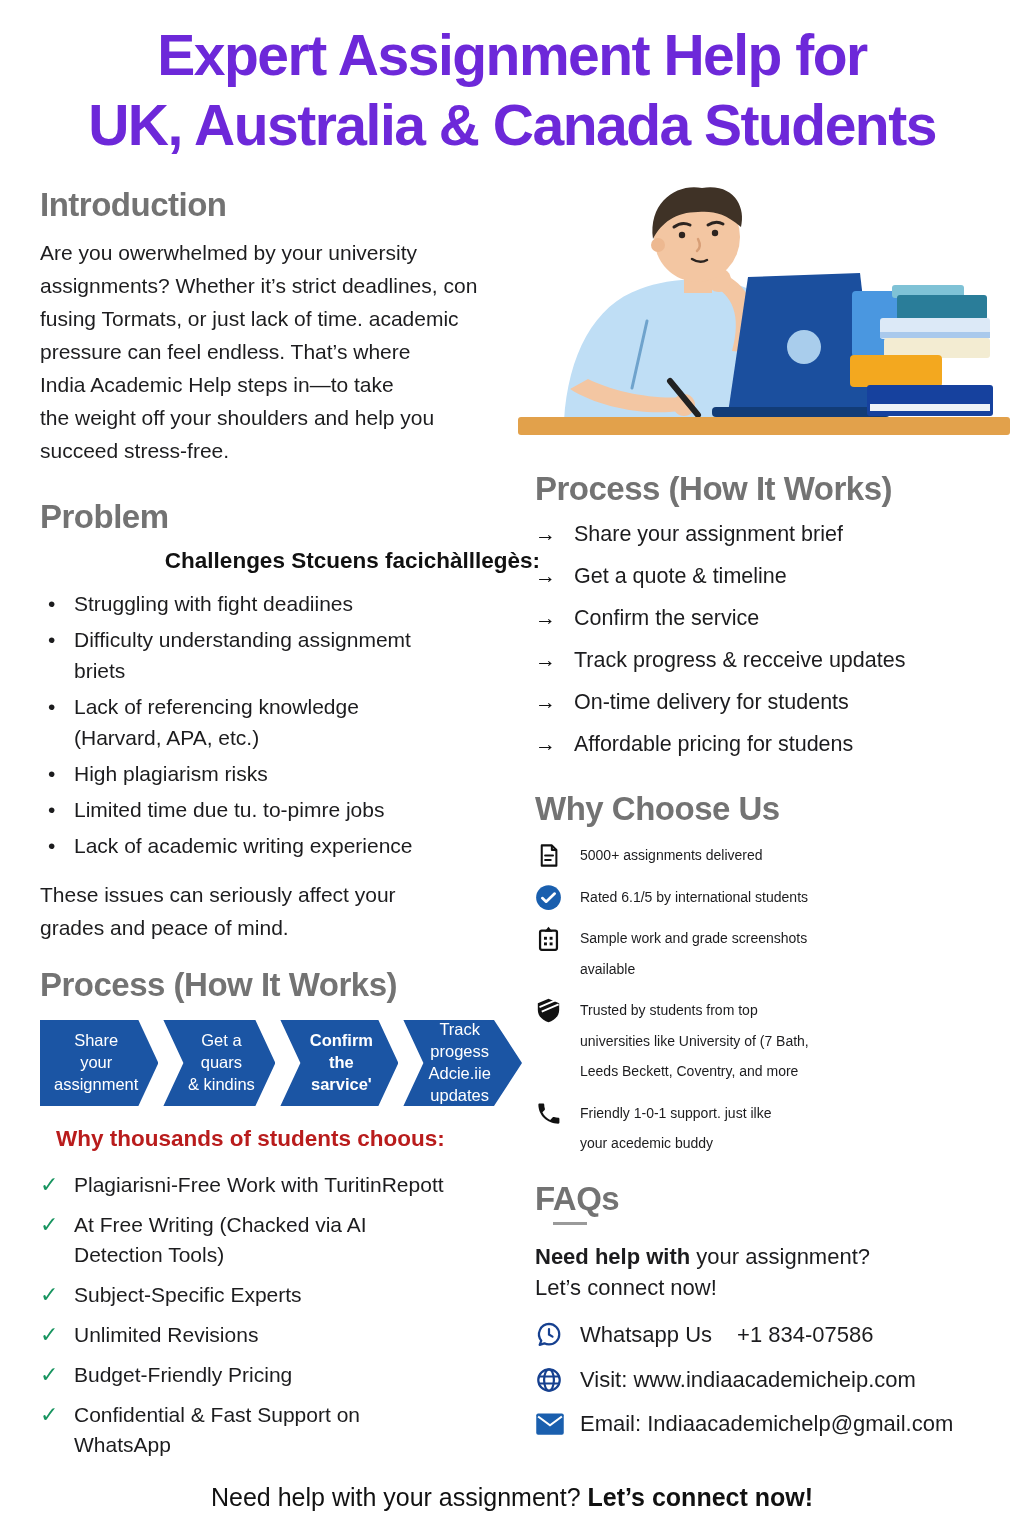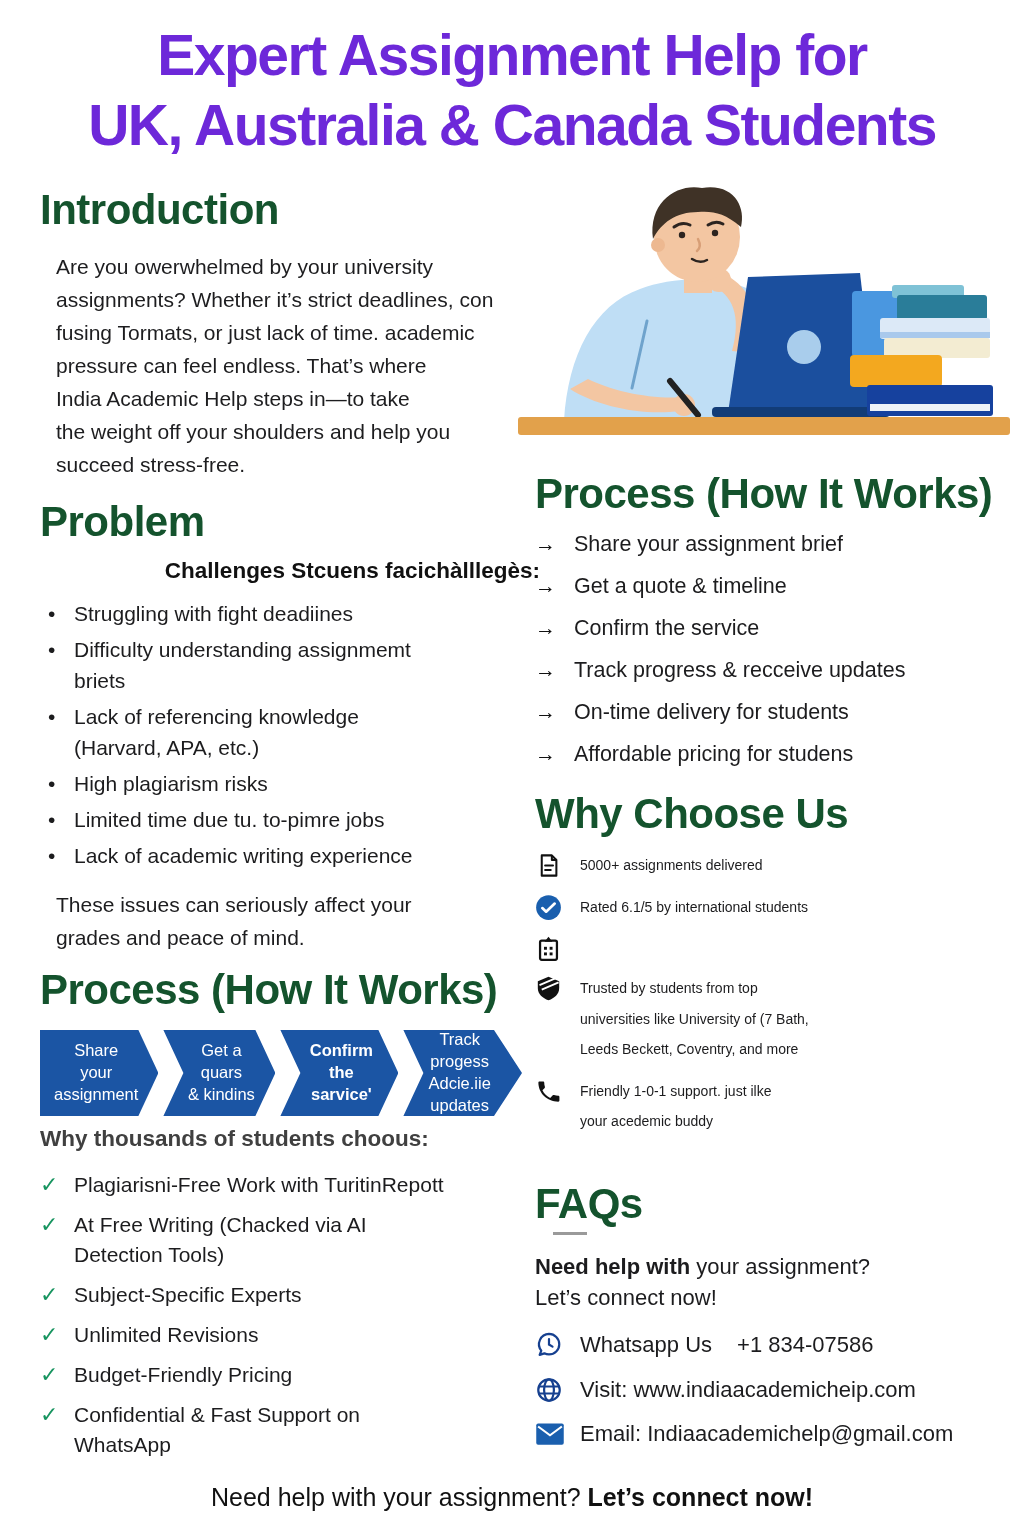--- a/index.html
+++ b/index.html
@@ -17,27 +17,27 @@
   .main-title{
     position:absolute;top:20px;left:0;right:0;
     text-align:center;
     font-size:57px;font-weight:700;line-height:1.23;
     letter-spacing:-1.5px;
     color:#6d28d9;
   }
 
   
   .h2{
-    font-size:42px;font-weight:700;color:#14532d;
+    font-size:33px;font-weight:700;color:#737373;
     margin:0 0 12px 0;letter-spacing:-0.5px;
   }
 
   
   .intro{position:absolute;left:40px;top:186px;width:500px;}
-  .body-text{font-size:21px;line-height:33px;color:#1d1d1f;margin:16px;}
+  .body-text{font-size:21px;line-height:33px;color:#1d1d1f;margin:0;}
 
   
   .illustration{position:absolute;left:512px;top:183px;width:505px;height:262px;}
 
   
   .problem{position:absolute;left:40px;top:498px;width:500px;}
   .sub-h{font-size:22.5px;font-weight:700;color:#111;margin:2px 0 14px 0;text-align:right;}
   .bullet-list{margin:0;padding:0;list-style:none;}
   .bullet-item{display:flex;gap:16px;font-size:21px;line-height:31px;margin-bottom:5px;}
   .bullet-dot{flex:0 0 10px;padding-left:8px;}
@@ -52,21 +52,21 @@
     text-align:center;font-size:16.5px;line-height:1.32;
     padding:4px 20px 4px 14px;box-sizing:border-box;
   }
   .chev-1{flex:0 0 112px;clip-path:polygon(0 0,calc(100% - 20px) 0,100% 50%,calc(100% - 20px) 100%,0 100%);}
   .chev-2{flex:0 0 112px;clip-path:polygon(0 0,calc(100% - 20px) 0,100% 50%,calc(100% - 20px) 100%,0 100%,20px 50%);padding-left:24px;}
   .chev-3{flex:0 0 118px;clip-path:polygon(0 0,calc(100% - 20px) 0,100% 50%,calc(100% - 20px) 100%,0 100%,20px 50%);padding-left:24px;font-weight:bold;}
   .chev-4{flex:1 1 auto;clip-path:polygon(0 0,calc(100% - 28px) 0,100% 50%,calc(100% - 28px) 100%,0 100%,20px 50%);padding-left:24px;padding-right:30px;}
 
   
   .why-thousands{position:absolute;left:40px;top:1126px;width:500px;}
-  .wt-heading{font-size:22.5px;font-weight:700;color:#404040;margin:0 0 18px 0;}
+  .wt-heading{font-size:22.5px;font-weight:700;color:#b91c1c;margin:0 0 18px 16px;}
   .check-item{display:flex;gap:14px;font-size:21px;line-height:30px;margin-bottom:10px;}
   .check-mark{color:#17945f;font-size:22px;flex:0 0 20px;}
 
   
   .process-right{position:absolute;left:535px;top:470px;width:482px;}
   .arrow-item{display:flex;gap:17px;font-size:21.5px;line-height:27px;margin-bottom:14px;align-items:baseline;}
   .arrow-glyph{flex:0 0 22px;font-size:21px;color:#111;}
 
   
   .why-choose{position:absolute;left:535px;top:790px;width:482px;}
@@ -298,20 +298,22 @@
       <span class="wc-icon">
         <svg width="27" height="27" viewBox="0 0 24 24">
             <rect x="4.5" y="5" width="15" height="17" rx="1.5" fill="none" stroke="#111" stroke-width="2"></rect>
             <polygon points="12,1.5 15.5,6 8.5,6" fill="#111"></polygon>
             <rect x="8" y="10.5" width="2.6" height="2.6" fill="#111"></rect>
             <rect x="13" y="10.5" width="2.6" height="2.6" fill="#111"></rect>
             <rect x="8" y="15.5" width="2.6" height="2.6" fill="#111"></rect>
             <rect x="13" y="15.5" width="2.6" height="2.6" fill="#111"></rect>
           </svg>
       </span>
+      <span class="pre">Sample work and grade screenshots
+available</span>
     </div>
 
     <div class="wc-item">
       <span class="wc-icon">
         <svg width="27" height="27" viewBox="0 0 24 24">
             <path d="M12 1.5l9.5 4v6c0 5.5-4.2 9-9.5 11-5.3-2-9.5-5.5-9.5-11v-6z" fill="#111"></path>
             <path d="M4 9l14-6M6 13L21 6.5" stroke="#fff" stroke-width="1.6"></path>
           </svg>
       </span>
       <span class="pre">Trusted by students from top

